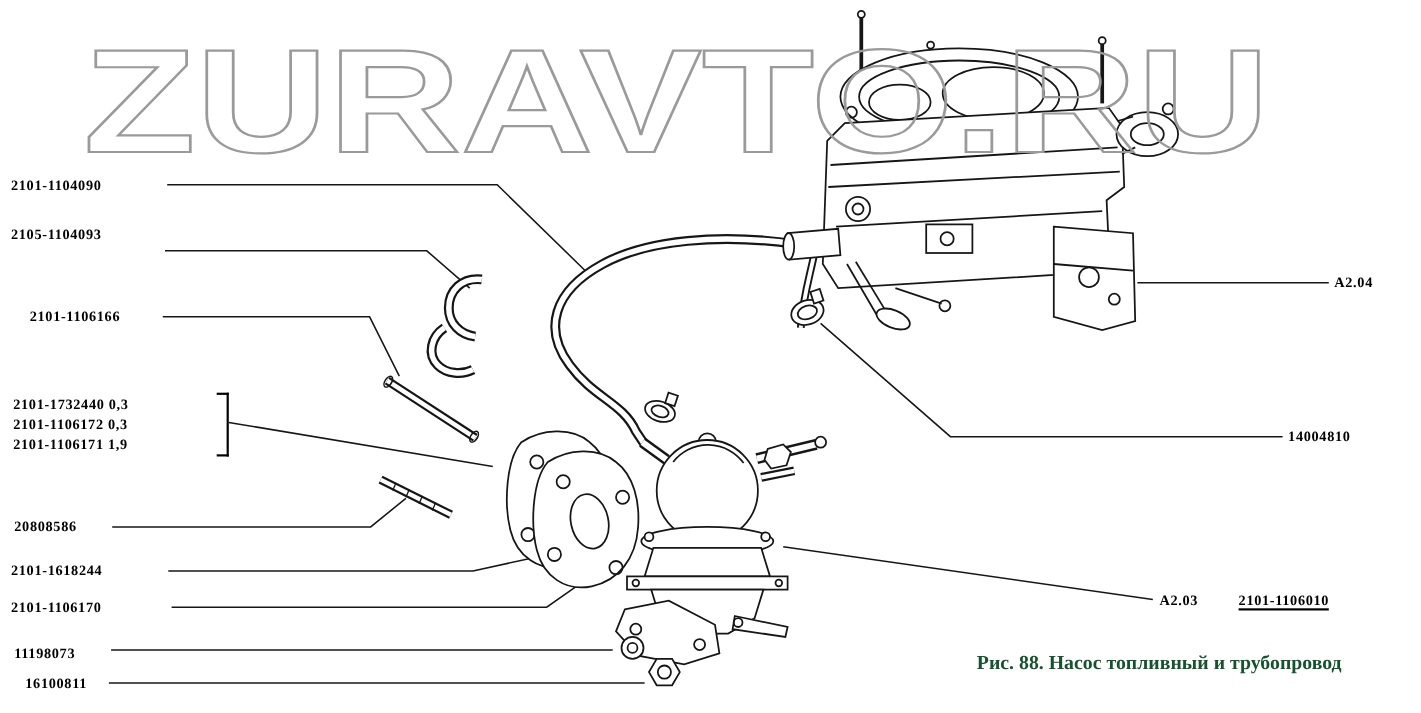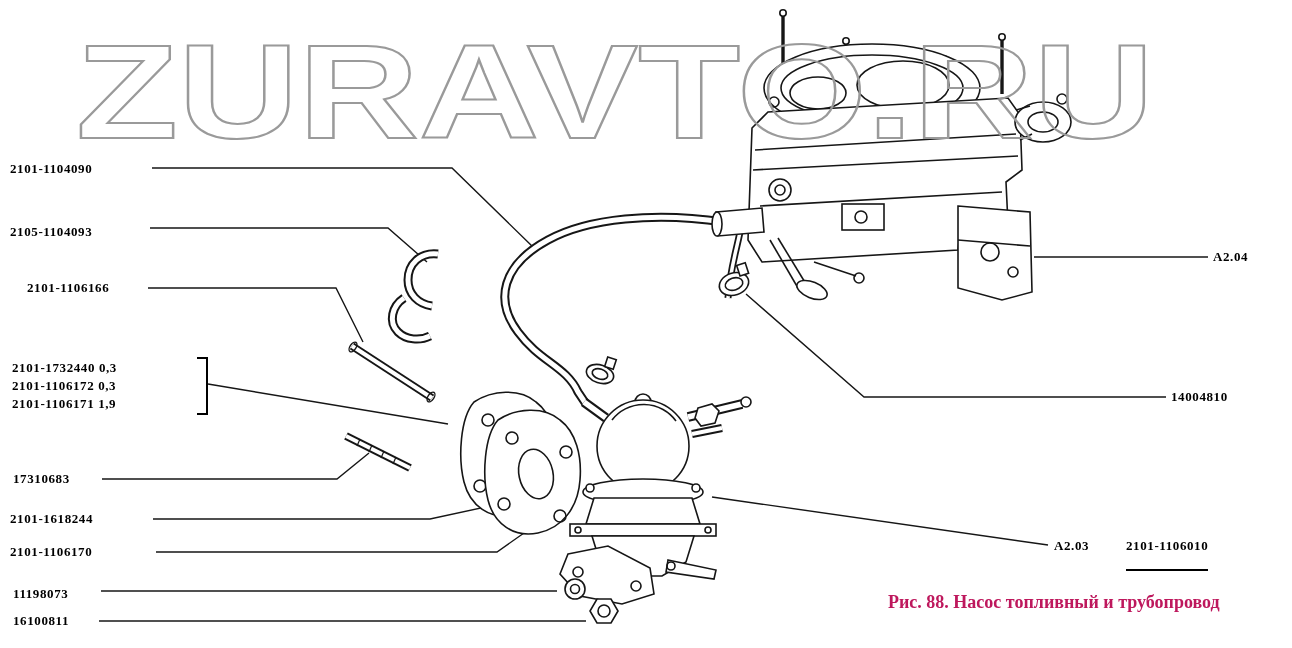--- a/index.html
+++ b/index.html
@@ -4,22 +4,22 @@
 <style>
   html,body{margin:0;padding:0;background:#fff;}
   .page{position:relative;width:1292px;height:648px;background:#ffffff;overflow:hidden;
         font-family:"Liberation Serif",serif;}
   svg.drawing{position:absolute;left:0;top:0;z-index:1;}
   .lbl{position:absolute;z-index:3;font-weight:700;font-size:13px;letter-spacing:0.6px;
        color:#000;white-space:nowrap;line-height:18px;}
   .bracket{position:absolute;z-index:3;left:197px;top:357px;width:9px;height:54px;
            border-top:2px solid #000;border-right:2px solid #000;border-bottom:2px solid #000;}
   .caption{position:absolute;z-index:3;left:888px;top:592px;font-weight:700;font-size:18px;
-           color:#be185d;white-space:nowrap;}
-  .ref-underline{border-bottom:2px solid #000;padding-bottom:16px;cursor:pointer;}
+           color:#14532d;white-space:nowrap;}
+  .ref-underline{border-bottom:2px solid #000;padding-bottom:0;cursor:pointer;}
 </style>
 </head>
 <body>
 
 <div class="page">
 
   <svg class="drawing" width="1292" height="648" viewBox="0 0 1292 648">
 
     <g stroke="#161616" stroke-width="1.4" fill="none">
       <path d="M 152 168 L 452 168 L 533 247"></path>
@@ -167,33 +167,33 @@
     <g stroke="#161616" stroke-width="1.6" fill="none">
       <ellipse cx="734" cy="284" rx="15" ry="11" transform="rotate(-18 734 284)" fill="#fff"></ellipse>
       <ellipse cx="734" cy="284" rx="9" ry="6" transform="rotate(-18 734 284)"></ellipse>
       <rect x="738" y="264" width="9" height="11" transform="rotate(-18 742 269)" fill="#fff"></rect>
     </g>
 
     <text x="76" y="138" textLength="1078" lengthAdjust="spacingAndGlyphs" font-family="Liberation Sans, sans-serif" font-size="134" font-weight="bold" fill="none" stroke="#9a9a9a" stroke-width="2">ZURAVTO.RU</text>
   </svg>
 
   <div class="lbl" style="left:10px;top:160px">2101-1104090</div>
-  <div class="lbl" style="left:10px;top:223px">2105-1104093</div>
+  <div class="lbl" style="left:10px;top:204px">2105-1104093</div>
   <div class="lbl" style="left:27px;top:279px">2101-1106166</div>
 
   <div class="lbl" style="left:12px;top:359px">2101-1732440 0,3</div>
   <div class="lbl" style="left:12px;top:377px">2101-1106172 0,3</div>
   <div class="lbl" style="left:12px;top:395px">2101-1106171 1,9</div>
   <div class="bracket"></div>
 
-  <div class="lbl" style="left:13px;top:470px">17310683</div>
+  <div class="lbl" style="left:13px;top:470px">20808586</div>
   <div class="lbl" style="left:10px;top:510px">2101-1618244</div>
   <div class="lbl" style="left:10px;top:543px">2101-1106170</div>
   <div class="lbl" style="left:13px;top:585px">11198073</div>
-  <div class="lbl" style="left:13px;top:612px">16100811</div>
+  <div class="lbl" style="left:23px;top:612px">16100811</div>
 
   <div class="lbl" style="left:1213px;top:248px">A2.04</div>
   <div class="lbl" style="left:1171px;top:388px">14004810</div>
   <div class="lbl" style="left:1054px;top:537px">A2.03</div>
   <div class="lbl" style="left:1126px;top:537px">
     <span class="ref-underline">2101-1106010</span>
   </div>
 
   <div class="caption">Рис. 88. Насос топливный и трубопровод</div>
 

